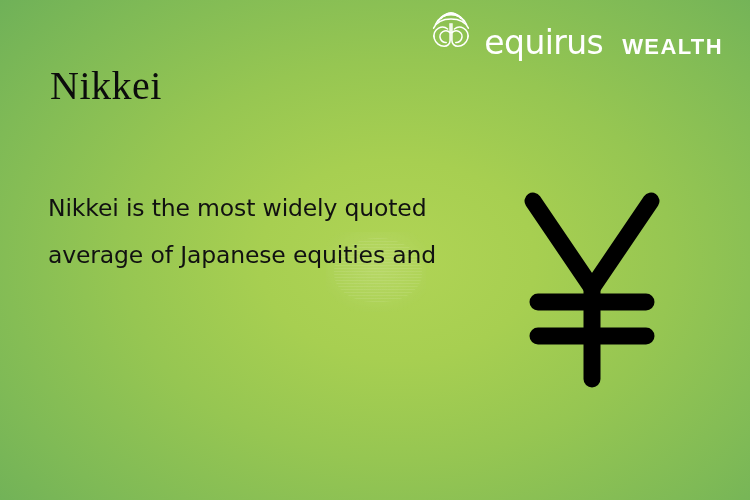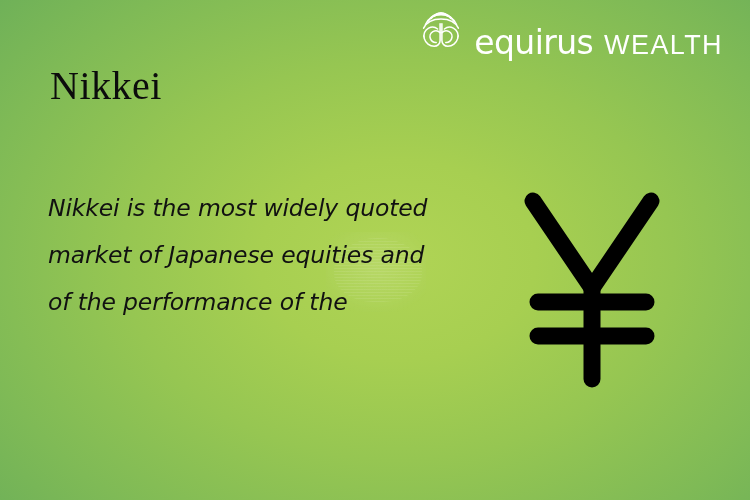--- a/index.html
+++ b/index.html
@@ -64,45 +64,45 @@
     color:#ffffff;
     font-size:33px;
     font-weight:400;
     letter-spacing:-0.6px;
     line-height:1;
     font-family:"DejaVu Sans", sans-serif;
     margin-top:28px;
   }
   .brand-wealth {
     color:#ffffff;
-    font-size:27px;
-    font-weight:400;
+    font-size:22px;
+    font-weight:700;
     letter-spacing:1.4px;
     line-height:1;
     font-family:"Liberation Sans", sans-serif;
+    margin-left:8px;
   }
 
   
   .title {
     position:absolute;
     left:50px; top:66px;
     color:#0c0c0c;
     font-family:"Liberation Serif", "DejaVu Serif", serif;
     font-size:40px;
     font-weight:400;
     letter-spacing:0.5px;
     line-height:1;
   }
 
   
   .body-copy {
     position:absolute;
     left:48px; top:185px;
     width:420px;
-    font-style:italic;
   }
   .body-line {
     color:#111111;
     font-family:"DejaVu Sans", sans-serif;
     font-size:23.5px;
     font-weight:400;
     letter-spacing:-0.15px;
     line-height:47px;
     white-space:nowrap;
   }
@@ -146,22 +146,21 @@
       <span class="brand-equirus">equirus</span>
       <span class="brand-wealth">WEALTH</span>
     </span>
 
   </div>
 
   <h1 class="title">Nikkei</h1>
 
   <div class="body-copy">
     <div class="body-line">Nikkei is the most widely quoted</div>
-    <div class="body-line">market of Japanese equities and</div>
-    <div class="body-line">of the performance of the</div>
+    <div class="body-line">average of Japanese equities and</div>
   </div>
 
   <div class="yen-wrap">
     <svg viewBox="0 0 152 212" aria-hidden="true">
       <g fill="none" stroke="#000000" stroke-width="17" stroke-linejoin="round" stroke-linecap="round">
 
         <path d="M17 17 L76 104 L135 17"></path>
 
         <path d="M76 104 L76 195"></path>
 

